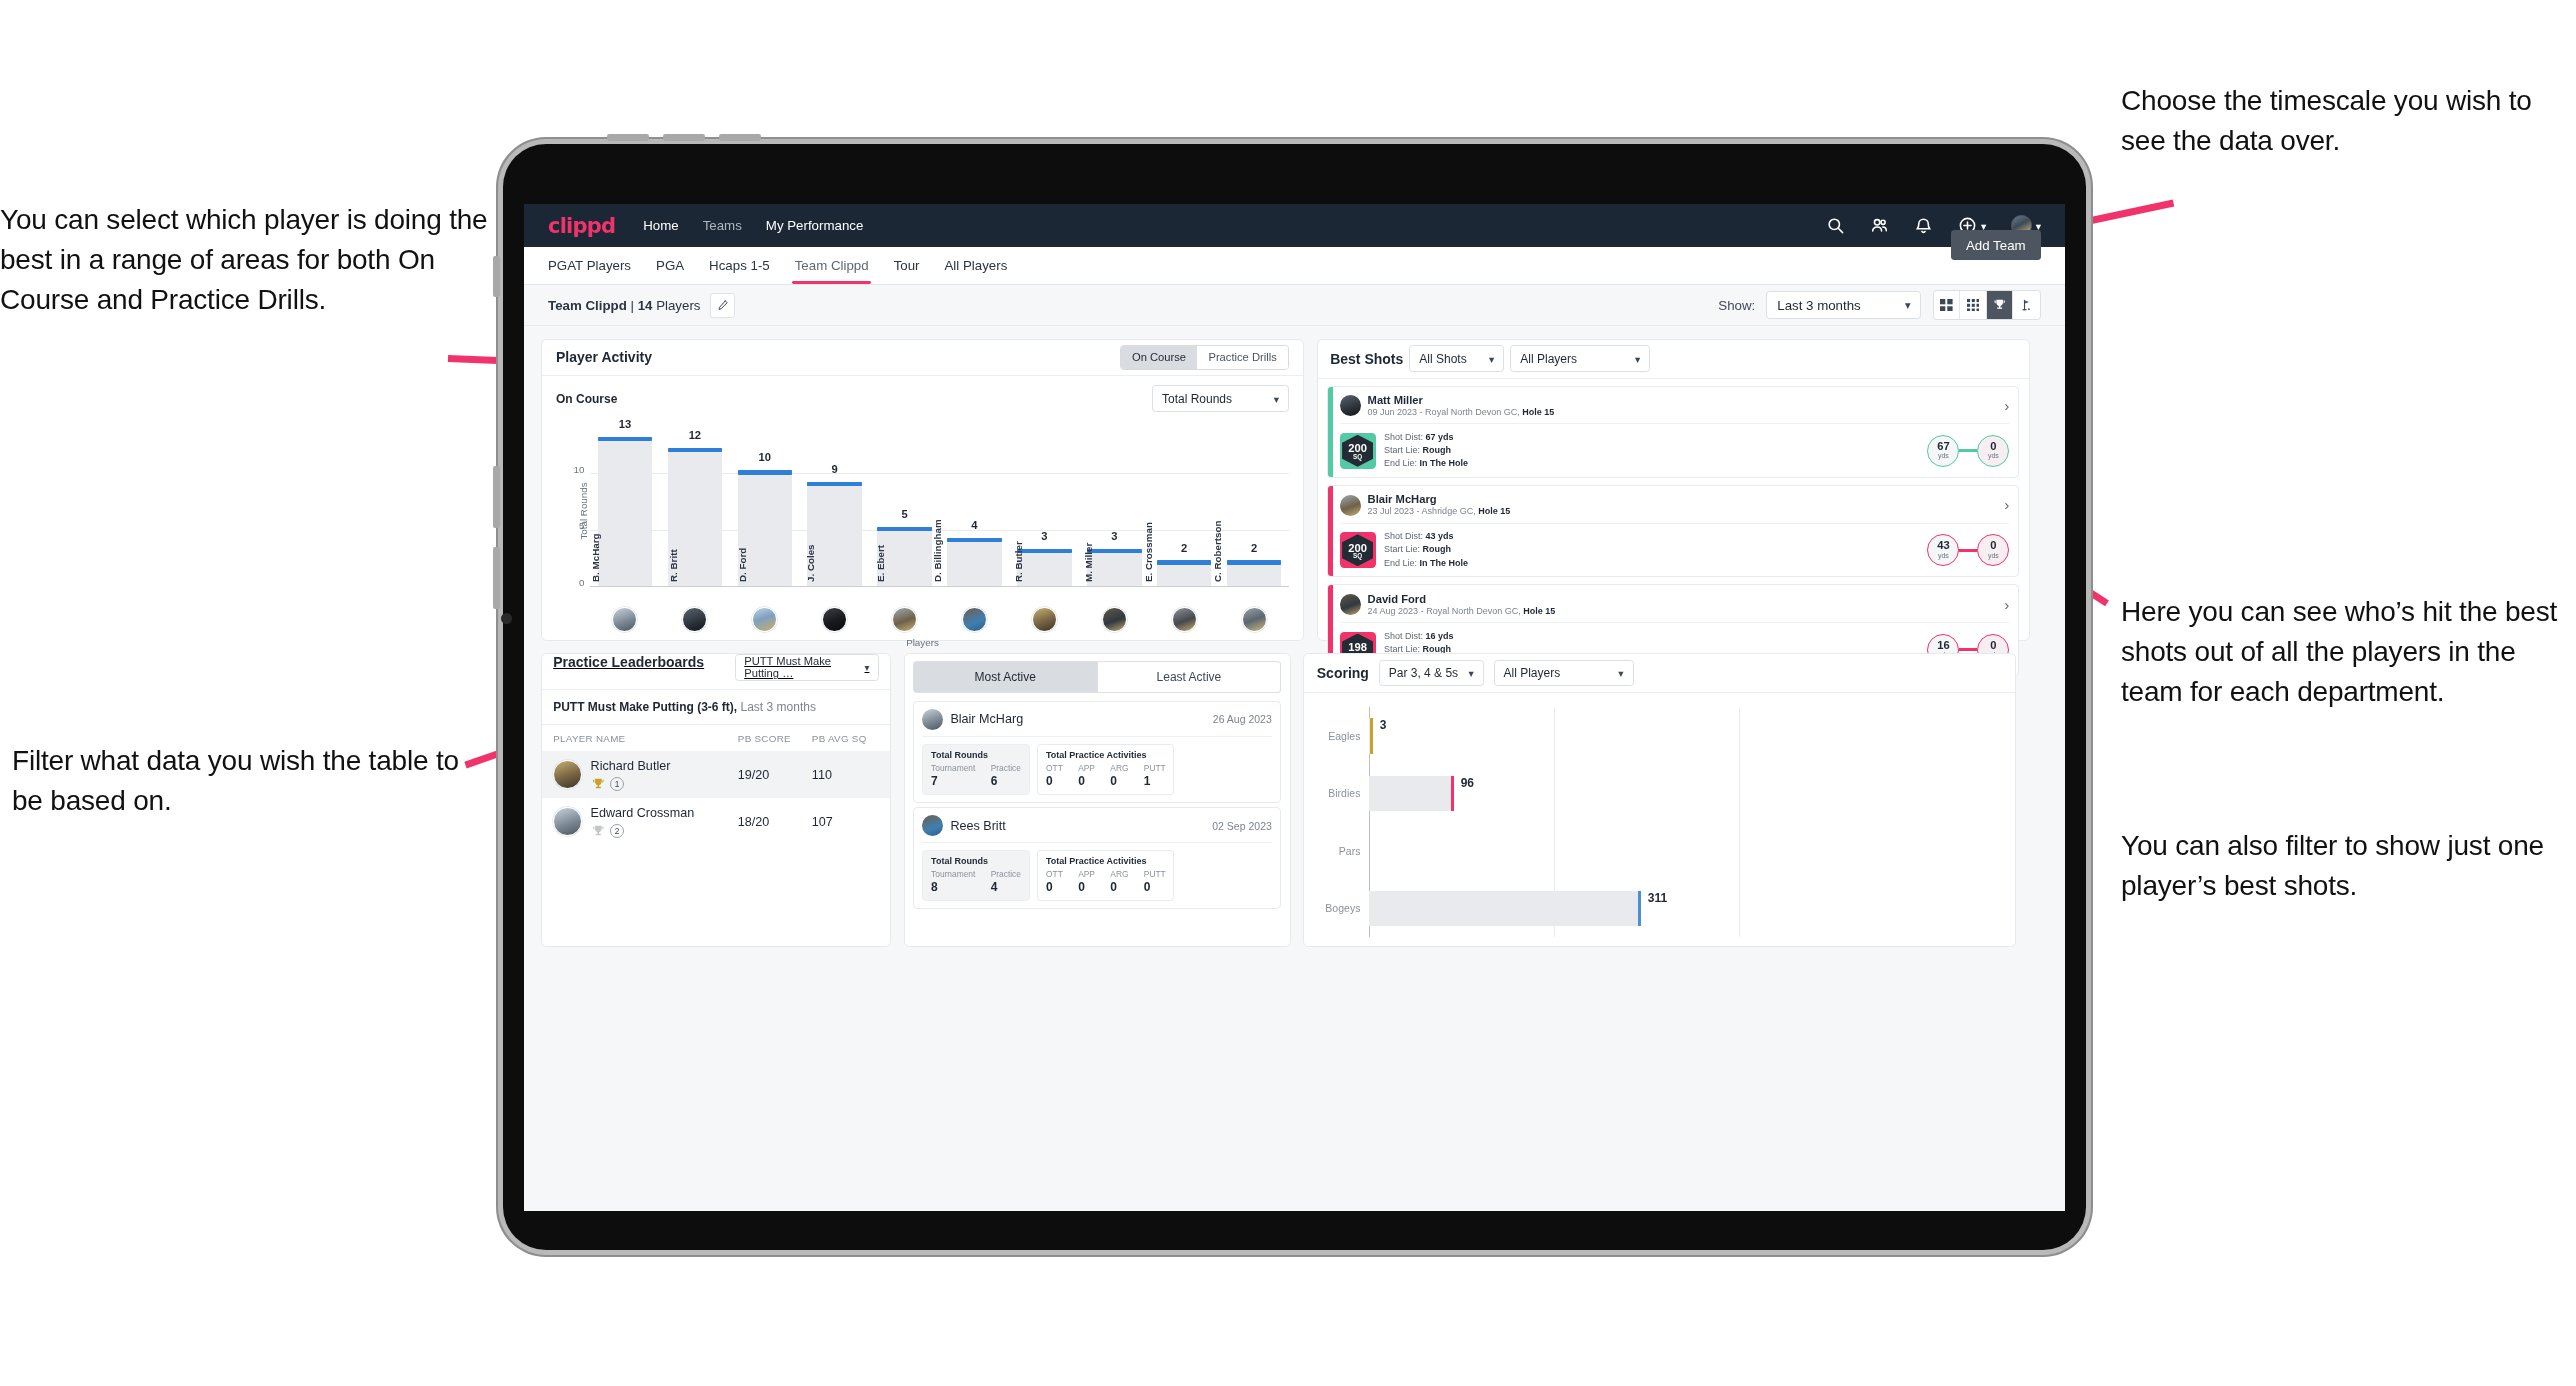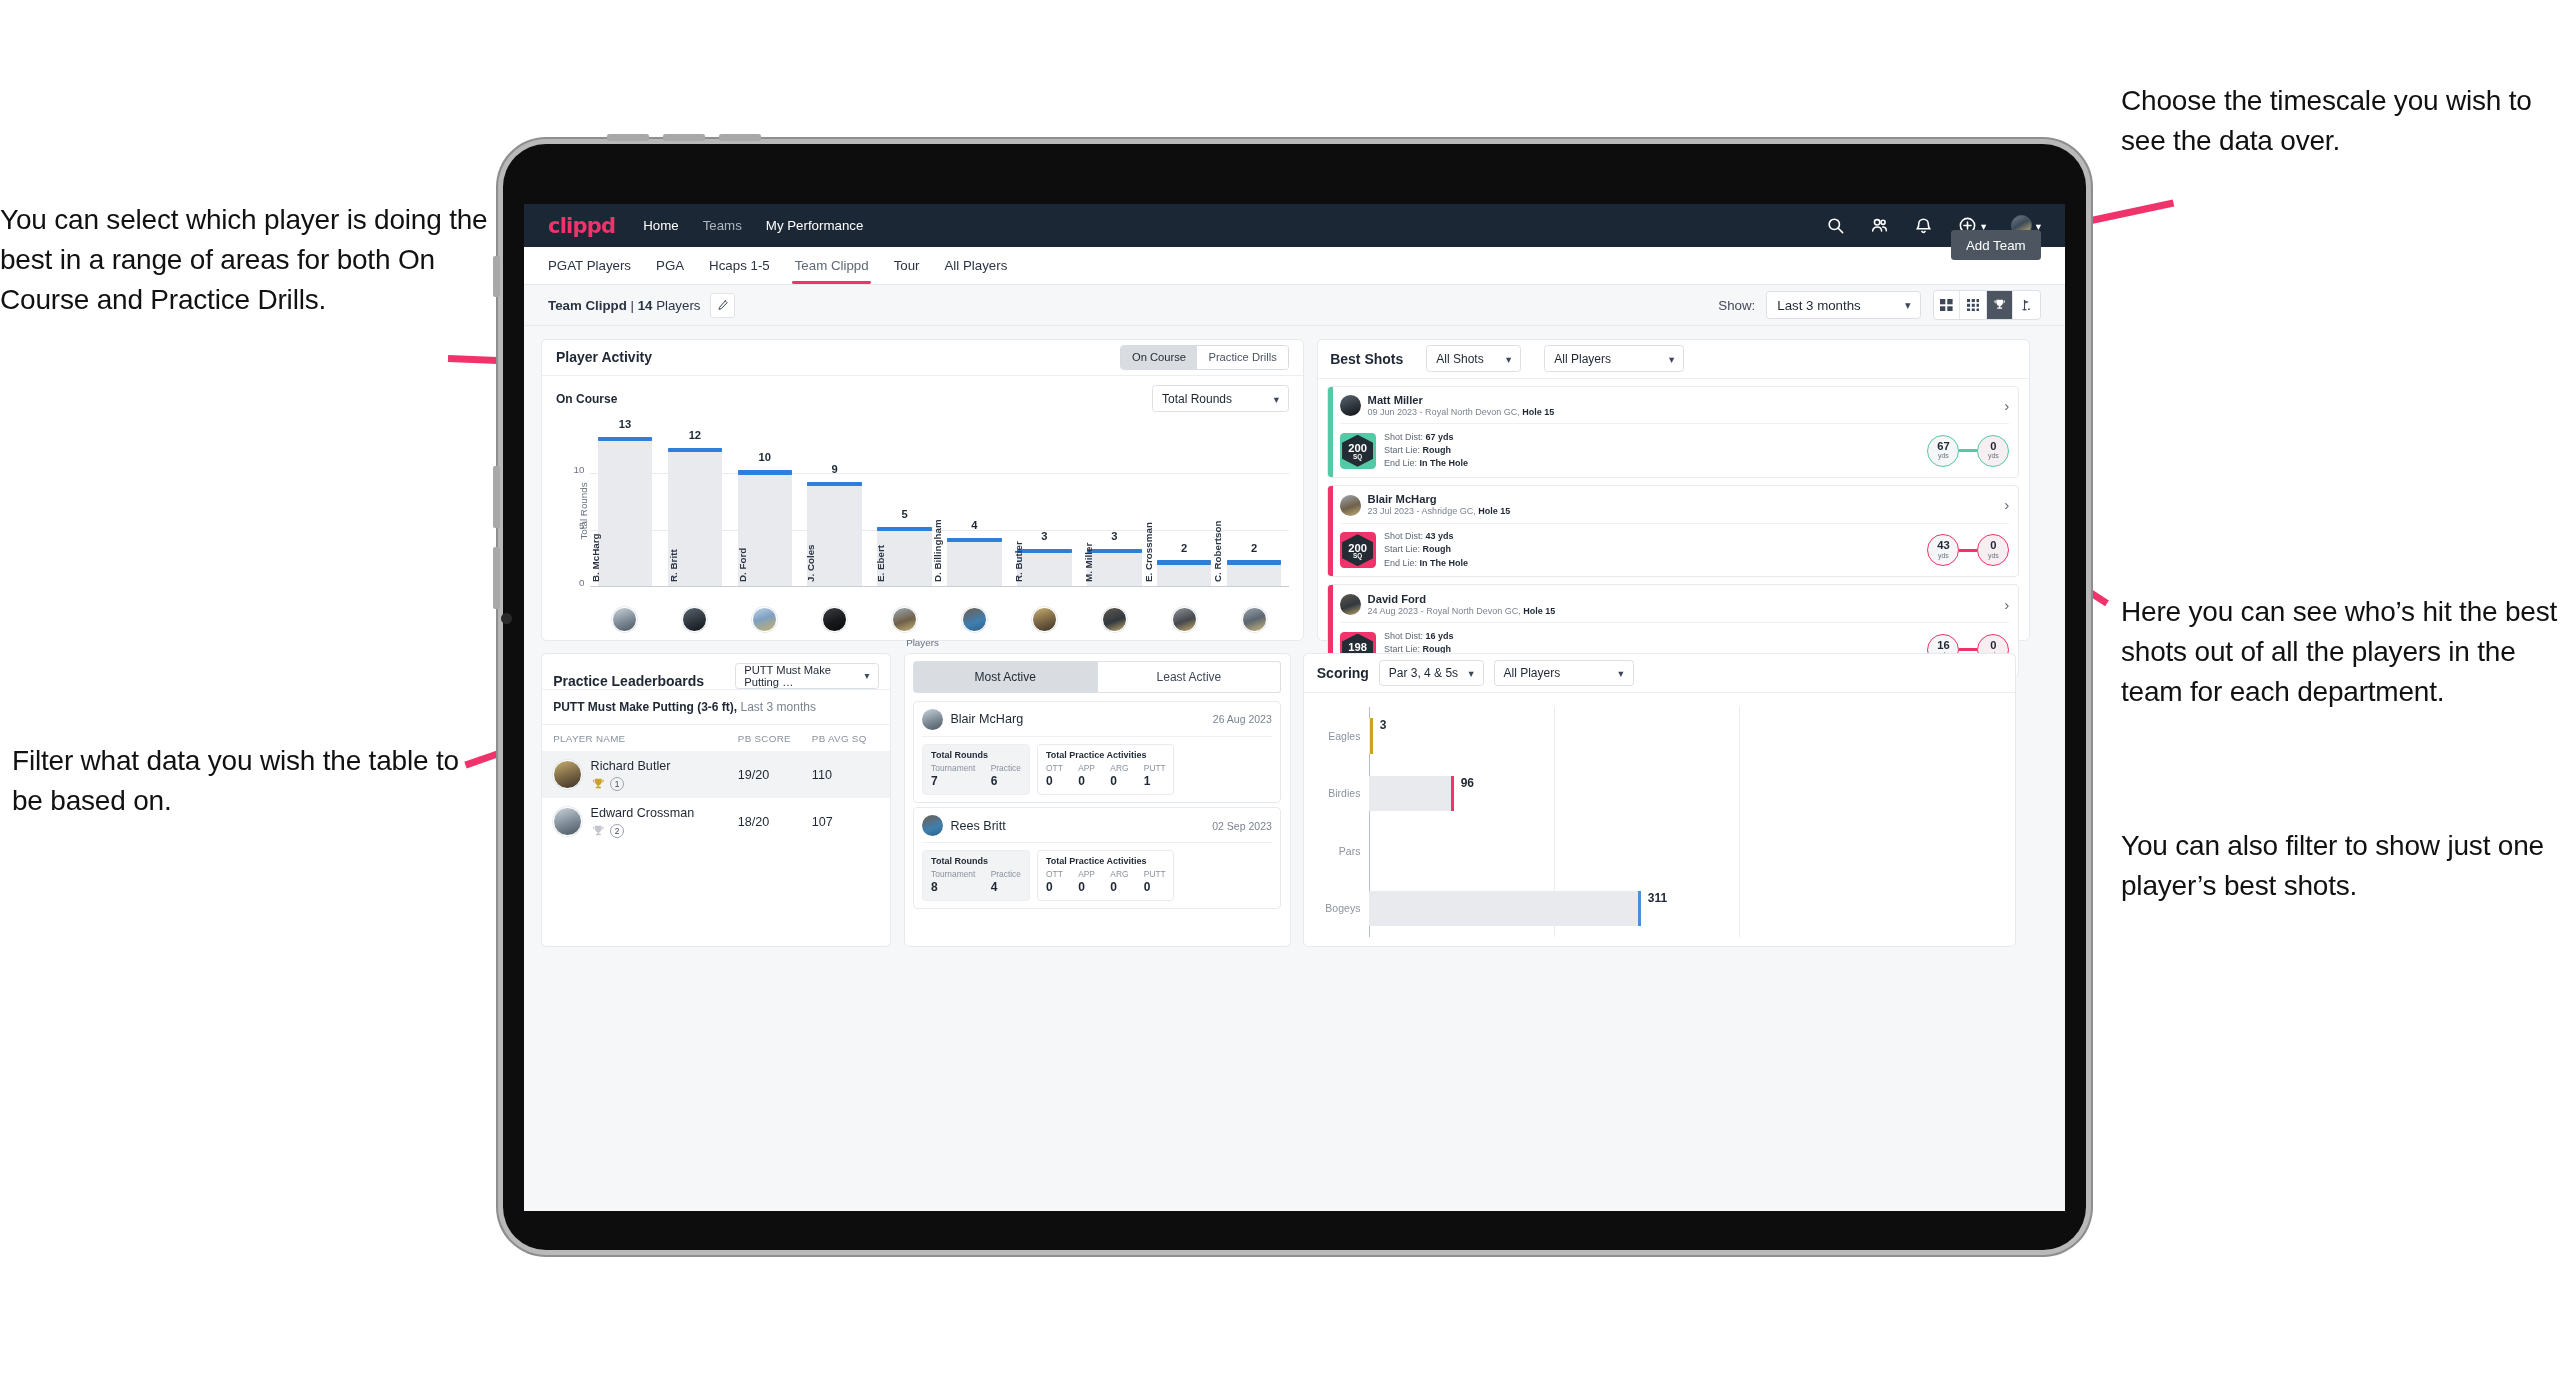--- a/index.html
+++ b/index.html
@@ -187,21 +187,21 @@
   }
   #avatars { position:absolute; left:34px; right:0; bottom:-26.6px; display:flex; }
   .avslot { flex:1; display:flex; justify-content:center; }
   .av {
     width:25px; height:25px; border-radius:50%; border:1.4px solid #ffffff;
     box-shadow:0 0 0 0.7px #dfe3e8;
   }
   #xlabel { position:absolute; left:0; right:0; bottom:-43px; text-align:center; font-size:9.8px; color:#6a737f; }
 
   
-  #bs-head { height:39px; display:flex; align-items:center; padding:0 12.6px; gap:23px; border-bottom:0.7px solid #eceff2; }
+  #bs-head { height:39px; display:flex; align-items:center; padding:0 12.6px; gap:6px; border-bottom:0.7px solid #eceff2; }
   .minisel {
     height:26.6px; background:#ffffff; border:0.7px solid #dcdfe4; border-radius:3.5px;
     display:flex; align-items:center; padding:0 9px; font-size:12px; color:#1e2733;
   }
   .minisel .chev { margin-left:auto; padding-left:9.8px; color:#3c4757; font-size:10.5px; }
   #sel-shots { width:95px; }
   #sel-players { width:140px; }
   #bs-list { padding:7px 9.8px; display:flex; flex-direction:column; gap:7px; }
   .shot {
     border:0.7px solid #e6e9ed; border-radius:4.2px; background:#ffffff;
@@ -225,21 +225,21 @@
   .dist { margin-left:auto; display:flex; align-items:center; }
   .dot {
     width:32px; height:32px; border-radius:50%; display:flex;
     flex-direction:column; align-items:center; justify-content:center;
   }
   .dot .d1 { font-size:11.2px; font-weight:700; color:#1e2733; line-height:1; }
   .dot .d2 { font-size:7px; color:#6a737f; line-height:1.2; }
   .connector { width:18px; height:2.8px; }
 
   
-  #pl-head { height:36px; display:flex; align-items:flex-end; padding:0 11.2px; border-bottom:0.7px solid #eceff2; }
+  #pl-head { height:36px; display:flex; align-items:flex-start; padding:0 11.2px; border-bottom:0.7px solid #eceff2;text-decoration:underline; }
   #pl-select {
     margin-left:auto; width:144px; height:26.6px; background:#ffffff;
     border:0.7px solid #dcdfe4; border-radius:3.5px;
     display:flex; align-items:center; padding:0 8.4px; font-size:11.2px; color:#1e2733;
   }
   #pl-select .chev { margin-left:auto; color:#3c4757; font-size:9.8px; }
   #pl-sub { padding:9.8px 11.2px; font-size:12px; color:#7a838f; border-bottom:0.7px solid #eceff2; }
   #pl-sub b { color:#1e2733; font-weight:700; }
   .pl-row { display:flex; align-items:center; padding:7px 11.2px; }
   .pl-row.head { font-size:9.8px; color:#8a929c; letter-spacing:0.3px; padding:8.4px 11.2px 7px 11.2px; }

